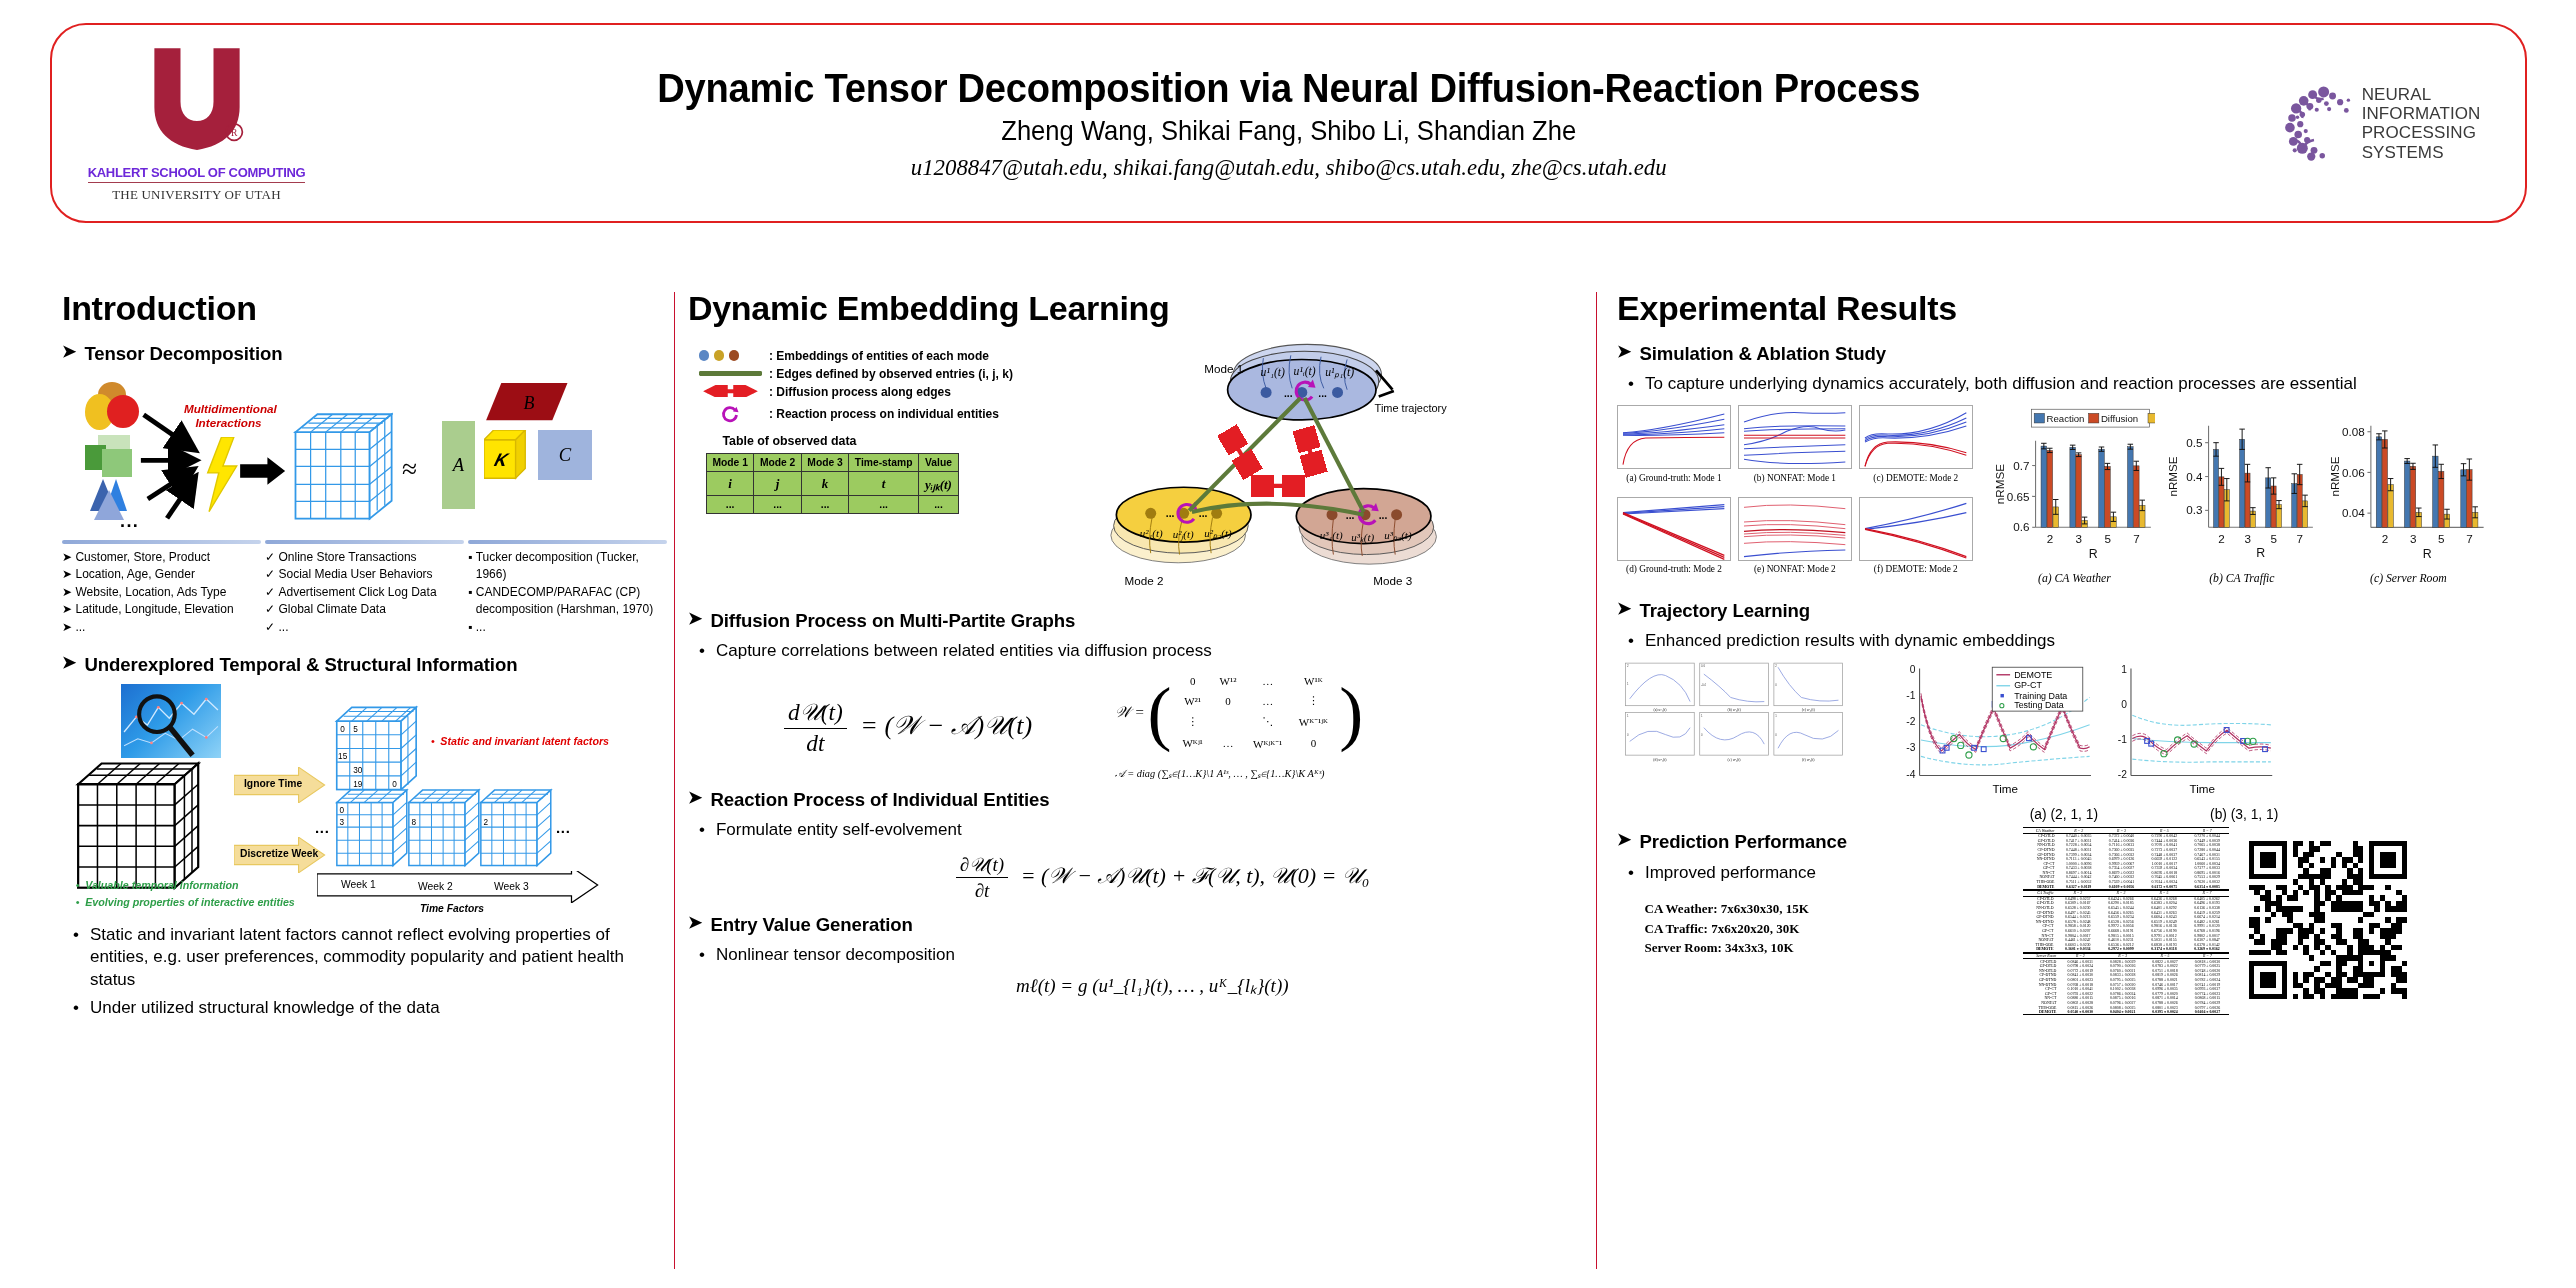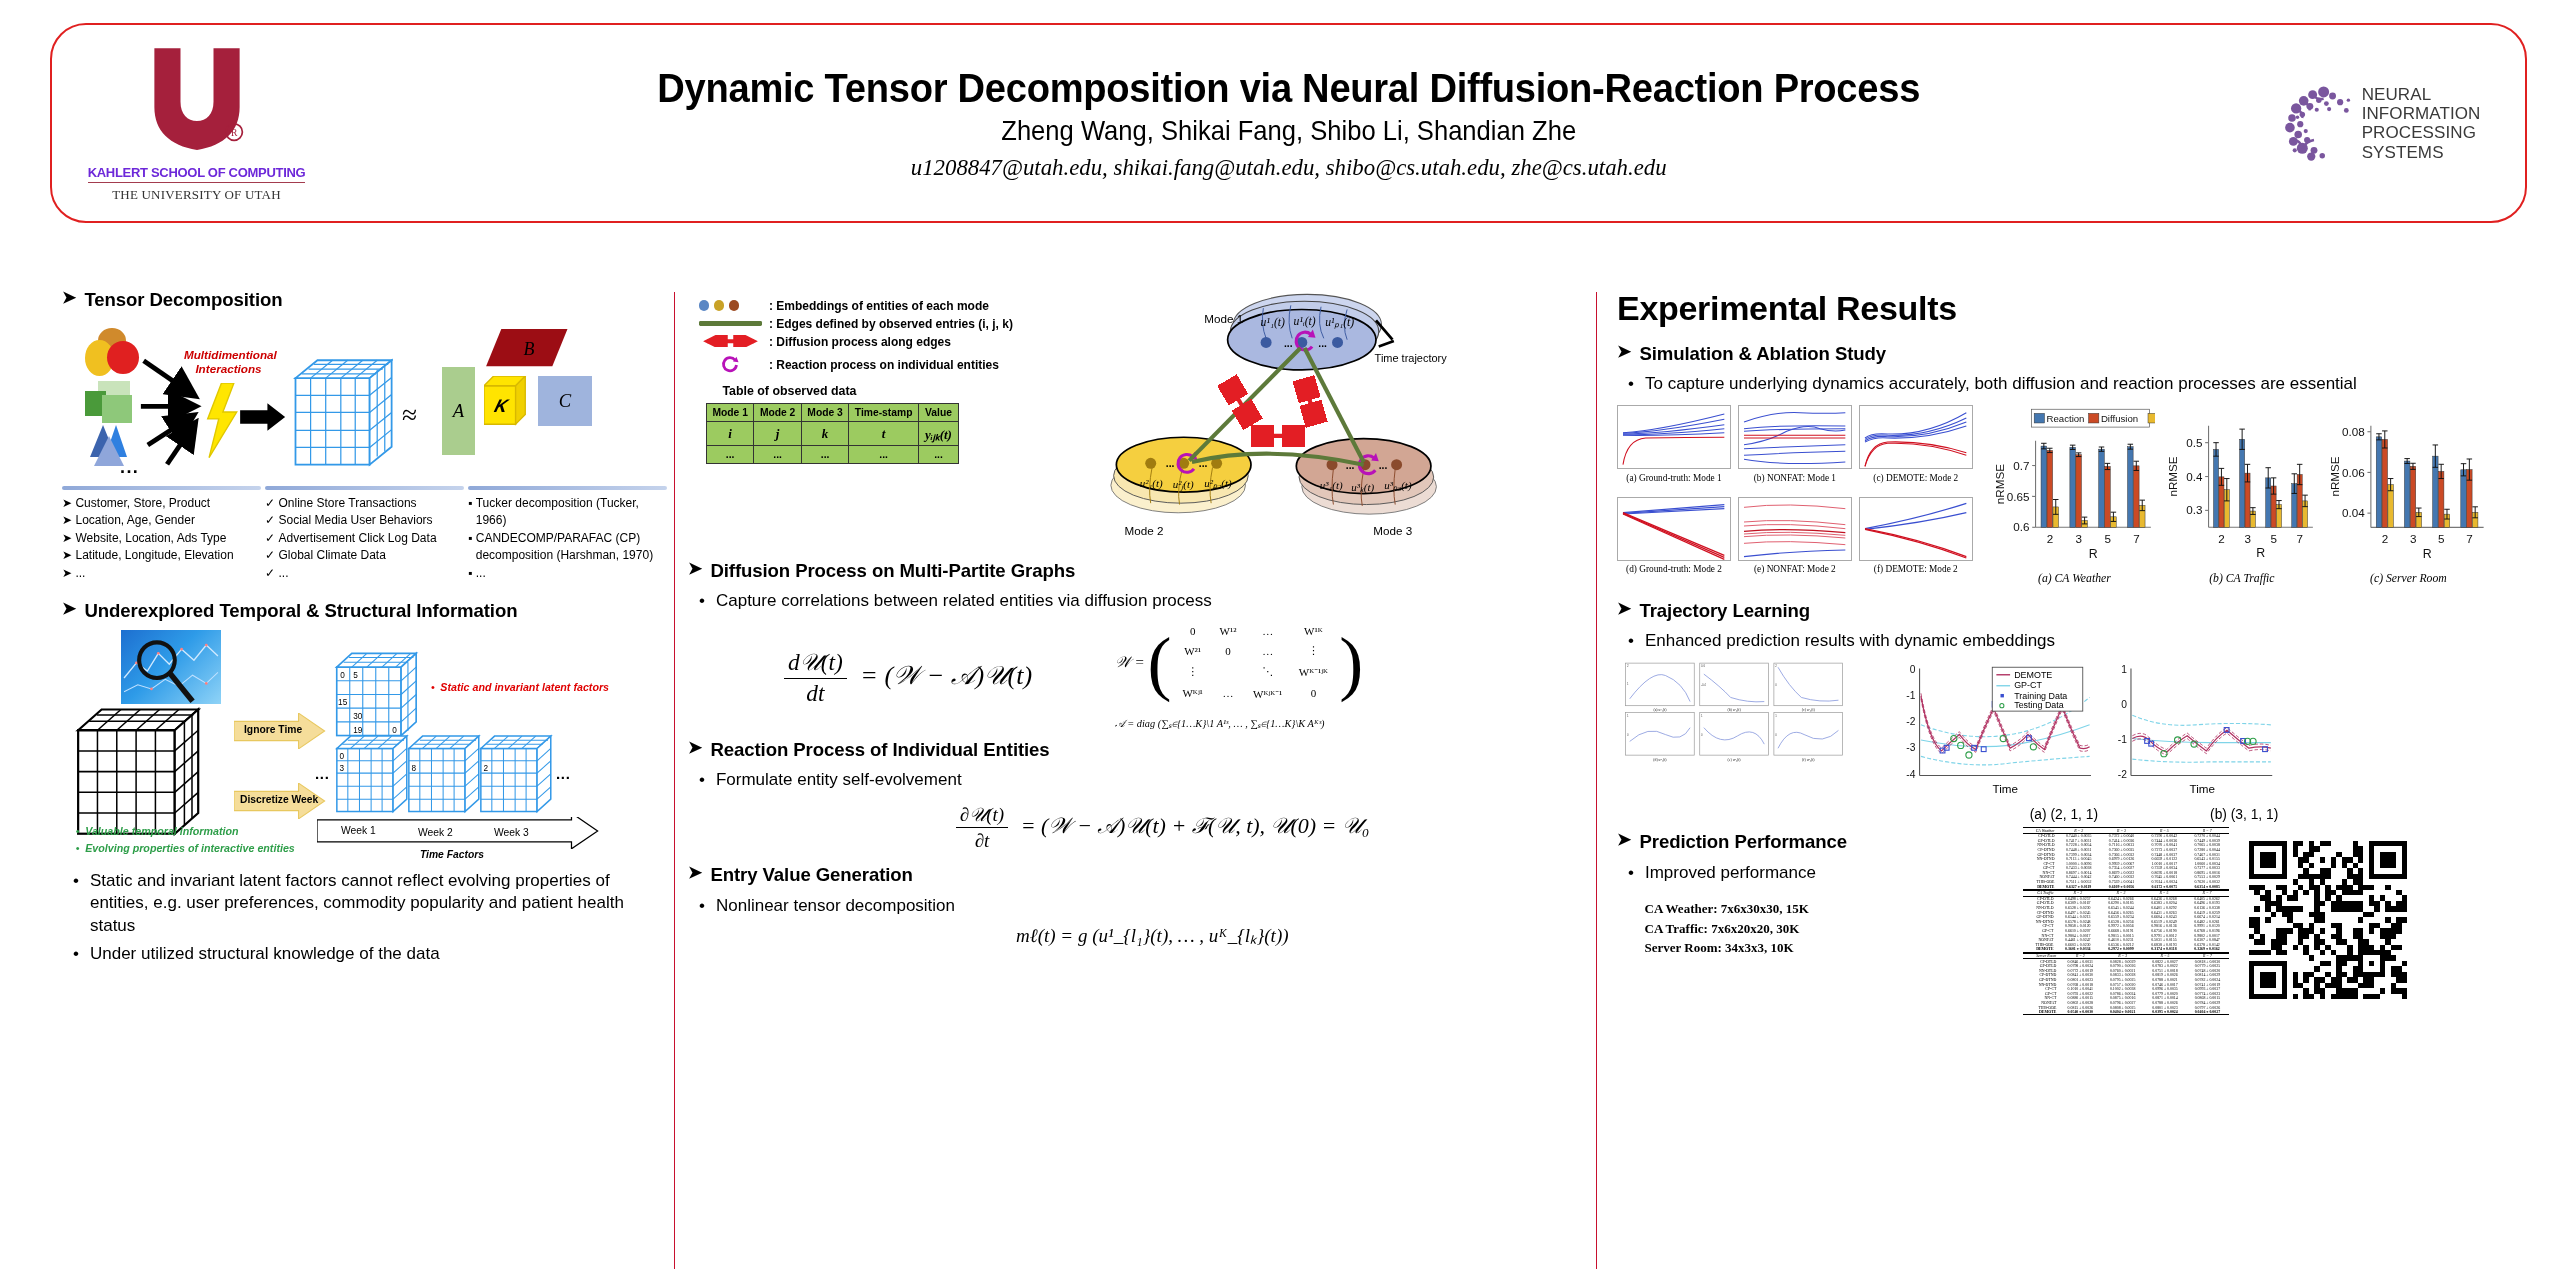--- a/index.html
+++ b/index.html
@@ -231,20 +231,21 @@
         <div>SYSTEMS</div>
       </div>
     </div>
   </div>
 </div>
 
 <div class="vdiv vdiv-1"></div>
 <div class="vdiv vdiv-2"></div>
 
 <div class="col col-1">
+  <div class="sec-title">Introduction</div>
 
   <div class="sub-head">
     <span class="arrow">➤</span>
     <span>Tensor Decomposition</span>
   </div>
 
   <div class="td-fig">
 
     <div class="circ" style="left:36px;top:5.5px;width:27.5px;height:25px;background:#d08a2c;"></div>
     <div class="circ" style="left:23.4px;top:18px;width:29px;height:36px;background:#f0c020;"></div>
@@ -613,20 +614,21 @@
     <span class="dot">•</span>
     <span>Static and invariant latent factors cannot reflect evolving properties of entities, e.g. user preferences, commodity popularity and patient health status</span>
   </div>
   <div class="bullet">
     <span class="dot">•</span>
     <span>Under utilized structural knowledge of the data</span>
   </div>
 </div>
 
 <div class="col col-2">
+  <div class="sec-title">Dynamic Embedding Learning</div>
 
   <div class="del-fig">
 
     <div style="position:absolute;left:11px;top:5.5px;width:440px;">
       <div class="legend-row">
         <span class="lg-dots">
           <span class="lg-dot" style="background:#5b87c4;"></span>
           <span class="lg-dot" style="background:#c9a227;"></span>
           <span class="lg-dot" style="background:#9c4a22;"></span>
         </span>

